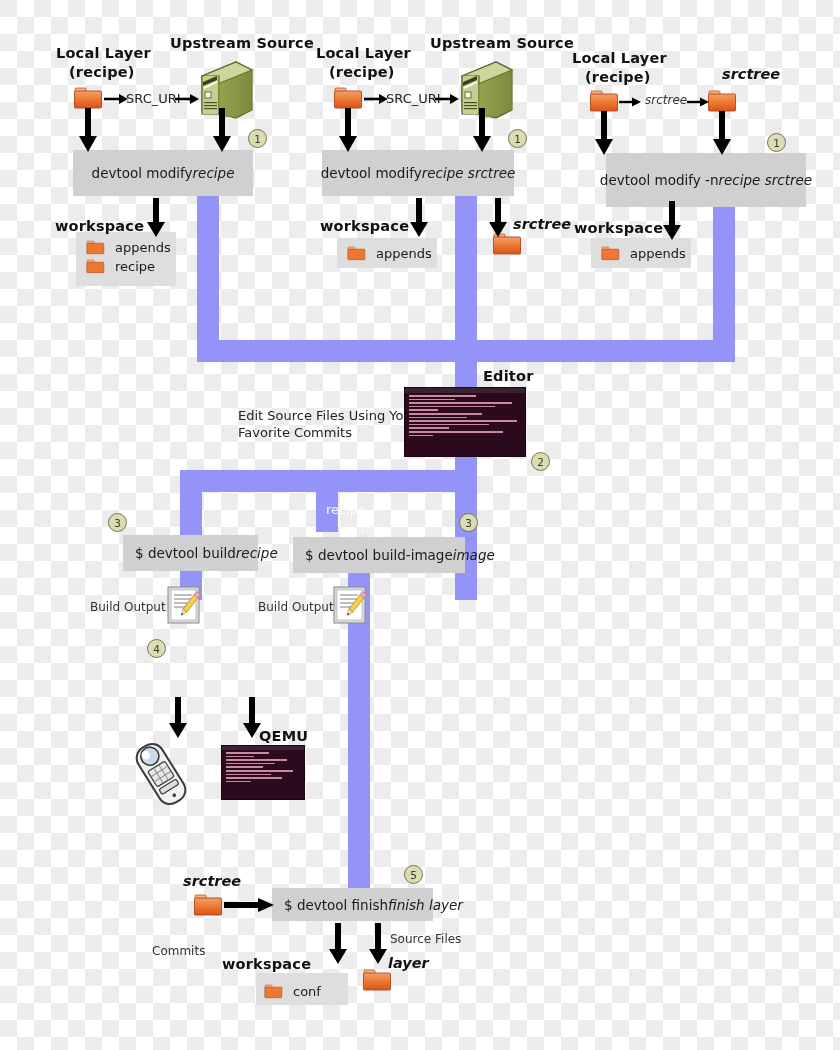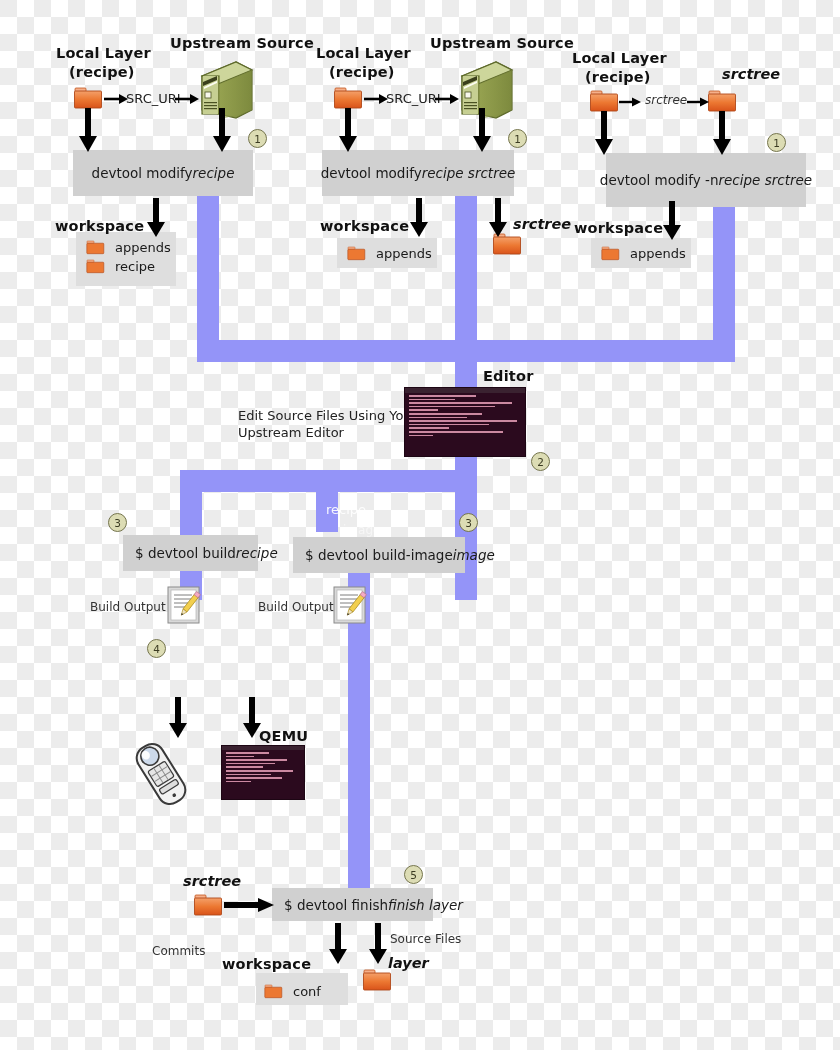--- a/index.html
+++ b/index.html
@@ -440,21 +440,21 @@
           <rect x="1" y="1" width="7" height="2.5" rx="0.6" fill="#f6b08a" stroke="#c2561f" stroke-width="0.5"></rect>
           <rect x="0.8" y="3.2" width="17" height="10.5" rx="0.8" fill="#ec7832" stroke="#b0481a" stroke-width="0.6"></rect>
         </svg>
       </span>
       <span>appends</span>
     </div>
   </div>
 
   <div class="lbl bold" style="left:483px; top:368px;">Editor</div>
   <div class="lbl plain" style="left:238px; top:408px;">Edit Source Files Using Your</div>
-  <div class="lbl plain" style="left:238px; top:425px;">Upstream Editor</div>
+  <div class="lbl plain" style="left:238px; top:425px;">Favorite Commits</div>
 
   <div class="term" style="left:404px; top:387px; width:122px; height:70px;">
     <div class="tbar"></div>
     <div class="tline" style="width:56%;"></div>
     <div class="tline" style="width:38%;"></div>
     <div class="tline" style="width:86%;"></div>
     <div class="tline" style="width:72%;"></div>
     <div class="tline" style="width:24%;"></div>
     <div class="tline" style="width:61%;"></div>
     <div class="tline" style="width:48%;"></div>

